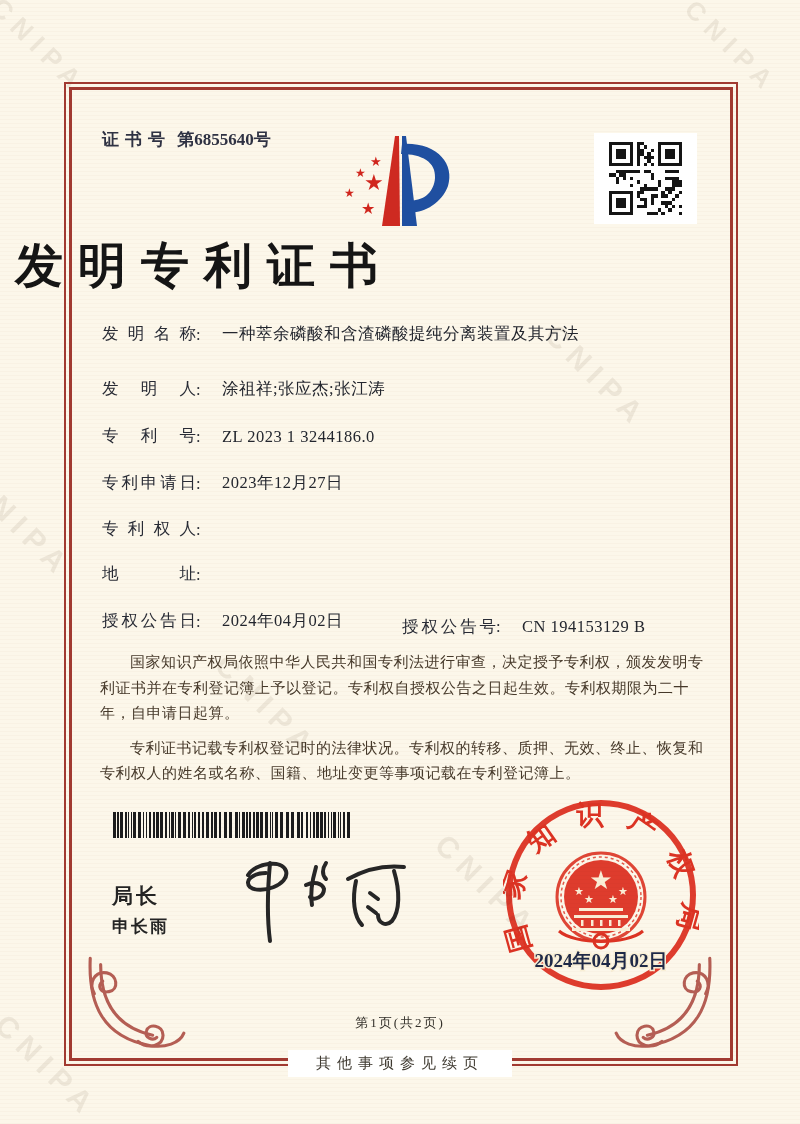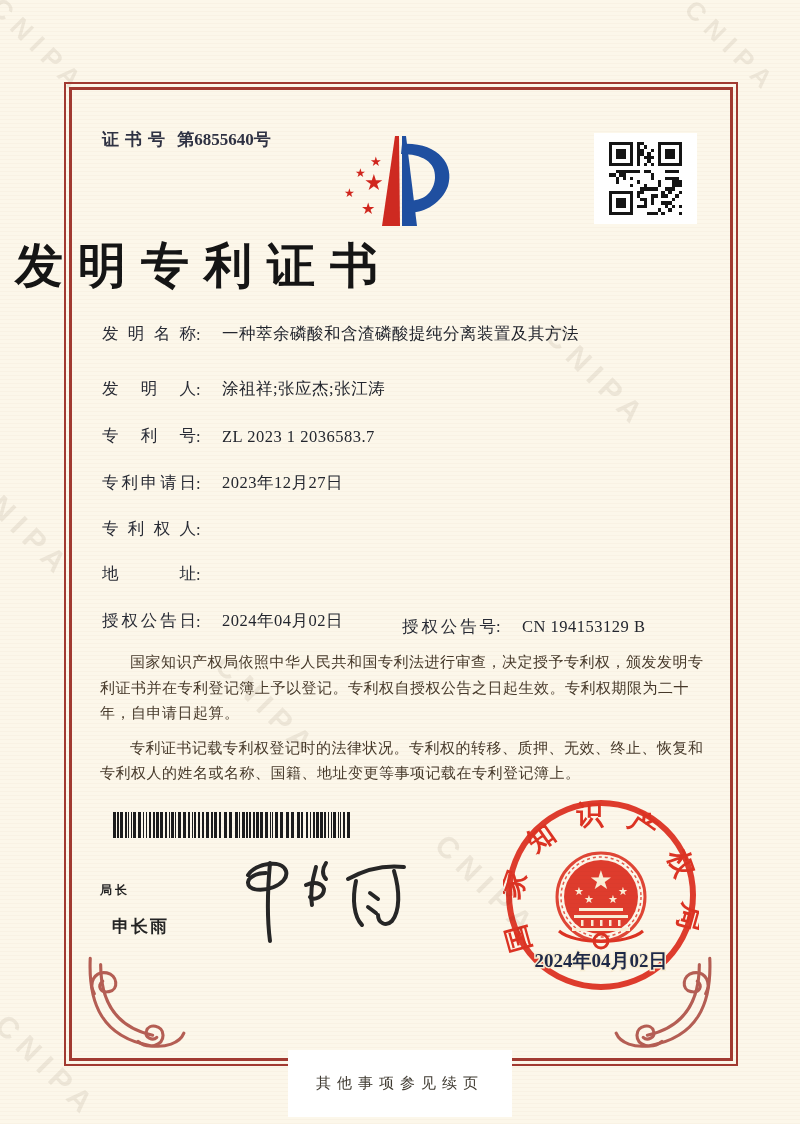--- a/index.html
+++ b/index.html
@@ -42,33 +42,33 @@
   .val{letter-spacing:0.5px;margin-left:8px;}
   .rcol{position:absolute;left:300px;top:8px;display:flex;align-items:center;}
 
   
   .paras{left:100px;top:650px;width:608px;font-size:15px;line-height:1.7;color:#46392a;}
   .paras p{margin:0 0 9px 0;text-indent:2em;letter-spacing:0.5px;}
 
   .bcwrap{left:113px;top:812px;width:238px;height:26px;}
   .bcwrap svg{width:238px;height:26px;}
 
-  .sigtitle{left:100px;top:882px;font-size:12px;font-weight:600;letter-spacing:3px;color:#242424;
+  .sigtitle{left:112px;top:882px;font-size:21px;font-weight:600;letter-spacing:3px;color:#242424;
             font-family:"Liberation Sans","DejaVu Sans",sans-serif;}
   .signame{left:112px;top:915px;font-size:17px;font-weight:600;letter-spacing:2px;color:#242424;
            font-family:Liberation Sans, sans-serif;}
   .autograph{left:208px;top:845px;width:220px;height:105px;}
 
   
   .seal{left:503px;top:797px;width:196px;height:196px;mix-blend-mode:multiply;}
 
   .pageinfo{left:0;top:1014px;width:800px;text-align:center;font-size:13px;
             letter-spacing:2px;color:#33302a;}
   .note{left:50%;top:1050px;transform:translateX(-50%);background:#ffffff;
-        padding:24px 28px;font-size:15px;letter-spacing:6px;color:#3f3a31;z-index:5;white-space:nowrap;}
+        padding:4px 28px;font-size:15px;letter-spacing:6px;color:#3f3a31;z-index:5;white-space:nowrap;}
 
   .fl{position:absolute;color:#a8443a;opacity:0.85;}
 </style>
 </head>
 <body>
 
 <div class="page">
 
   <span class="wm" style="left:6px;top:-8px;font-size:27px">CNIPA</span>
   <span class="wm" style="left:700px;top:-6px;font-size:26px">CNIPA</span>
@@ -325,21 +325,21 @@
       <span class="val">一种萃余磷酸和含渣磷酸提纯分离装置及其方法</span>
   </div>
   <div class="row" style="top:376px">
     <span class="lab">发明人</span>
       <span class="colon">:</span>
       <span class="val">涂祖祥;张应杰;张江涛</span>
   </div>
   <div class="row" style="top:423px">
     <span class="lab">专利号</span>
       <span class="colon">:</span>
-      <span class="val">ZL 2023 1 2036583.7</span>
+      <span class="val">ZL 2023 1 3244186.0</span>
   </div>
   <div class="row" style="top:470px">
     <span class="lab">专利申请日</span>
       <span class="colon">:</span>
       <span class="val">2023年12月27日</span>
   </div>
   <div class="row" style="top:516px">
     <span class="lab">专利权人</span>
       <span class="colon">:</span>
   </div>
@@ -472,15 +472,16 @@
       <rect x="-1" y="23" width="2.5" height="6" fill="#fdf6ea"></rect>
       <rect x="8" y="23" width="2.5" height="6" fill="#fdf6ea"></rect>
       <rect x="17" y="23" width="2.5" height="6" fill="#fdf6ea"></rect>
       <rect x="-29" y="31" width="58" height="3" fill="#fdf6ea"></rect>
       <path d="M-42,34 C-26,48 26,48 42,34" fill="none" stroke="#df3426" stroke-width="3"></path>
       <circle cy="44" r="7" fill="none" stroke="#df3426" stroke-width="3"></circle>
     </g>
     <text x="98" y="170" text-anchor="middle" font-size="19" font-weight="bold" fill="#1e2a4e" stroke="#fcf7ea" stroke-width="3" paint-order="stroke" style="font-family:'Liberation Serif',serif">2024年04月02日</text>
   </svg>
 
+  <div class="abs pageinfo">第1页(共2页)</div>
   <div class="abs note">其他事项参见续页</div>
 
 </div>
 
 </body></html>

